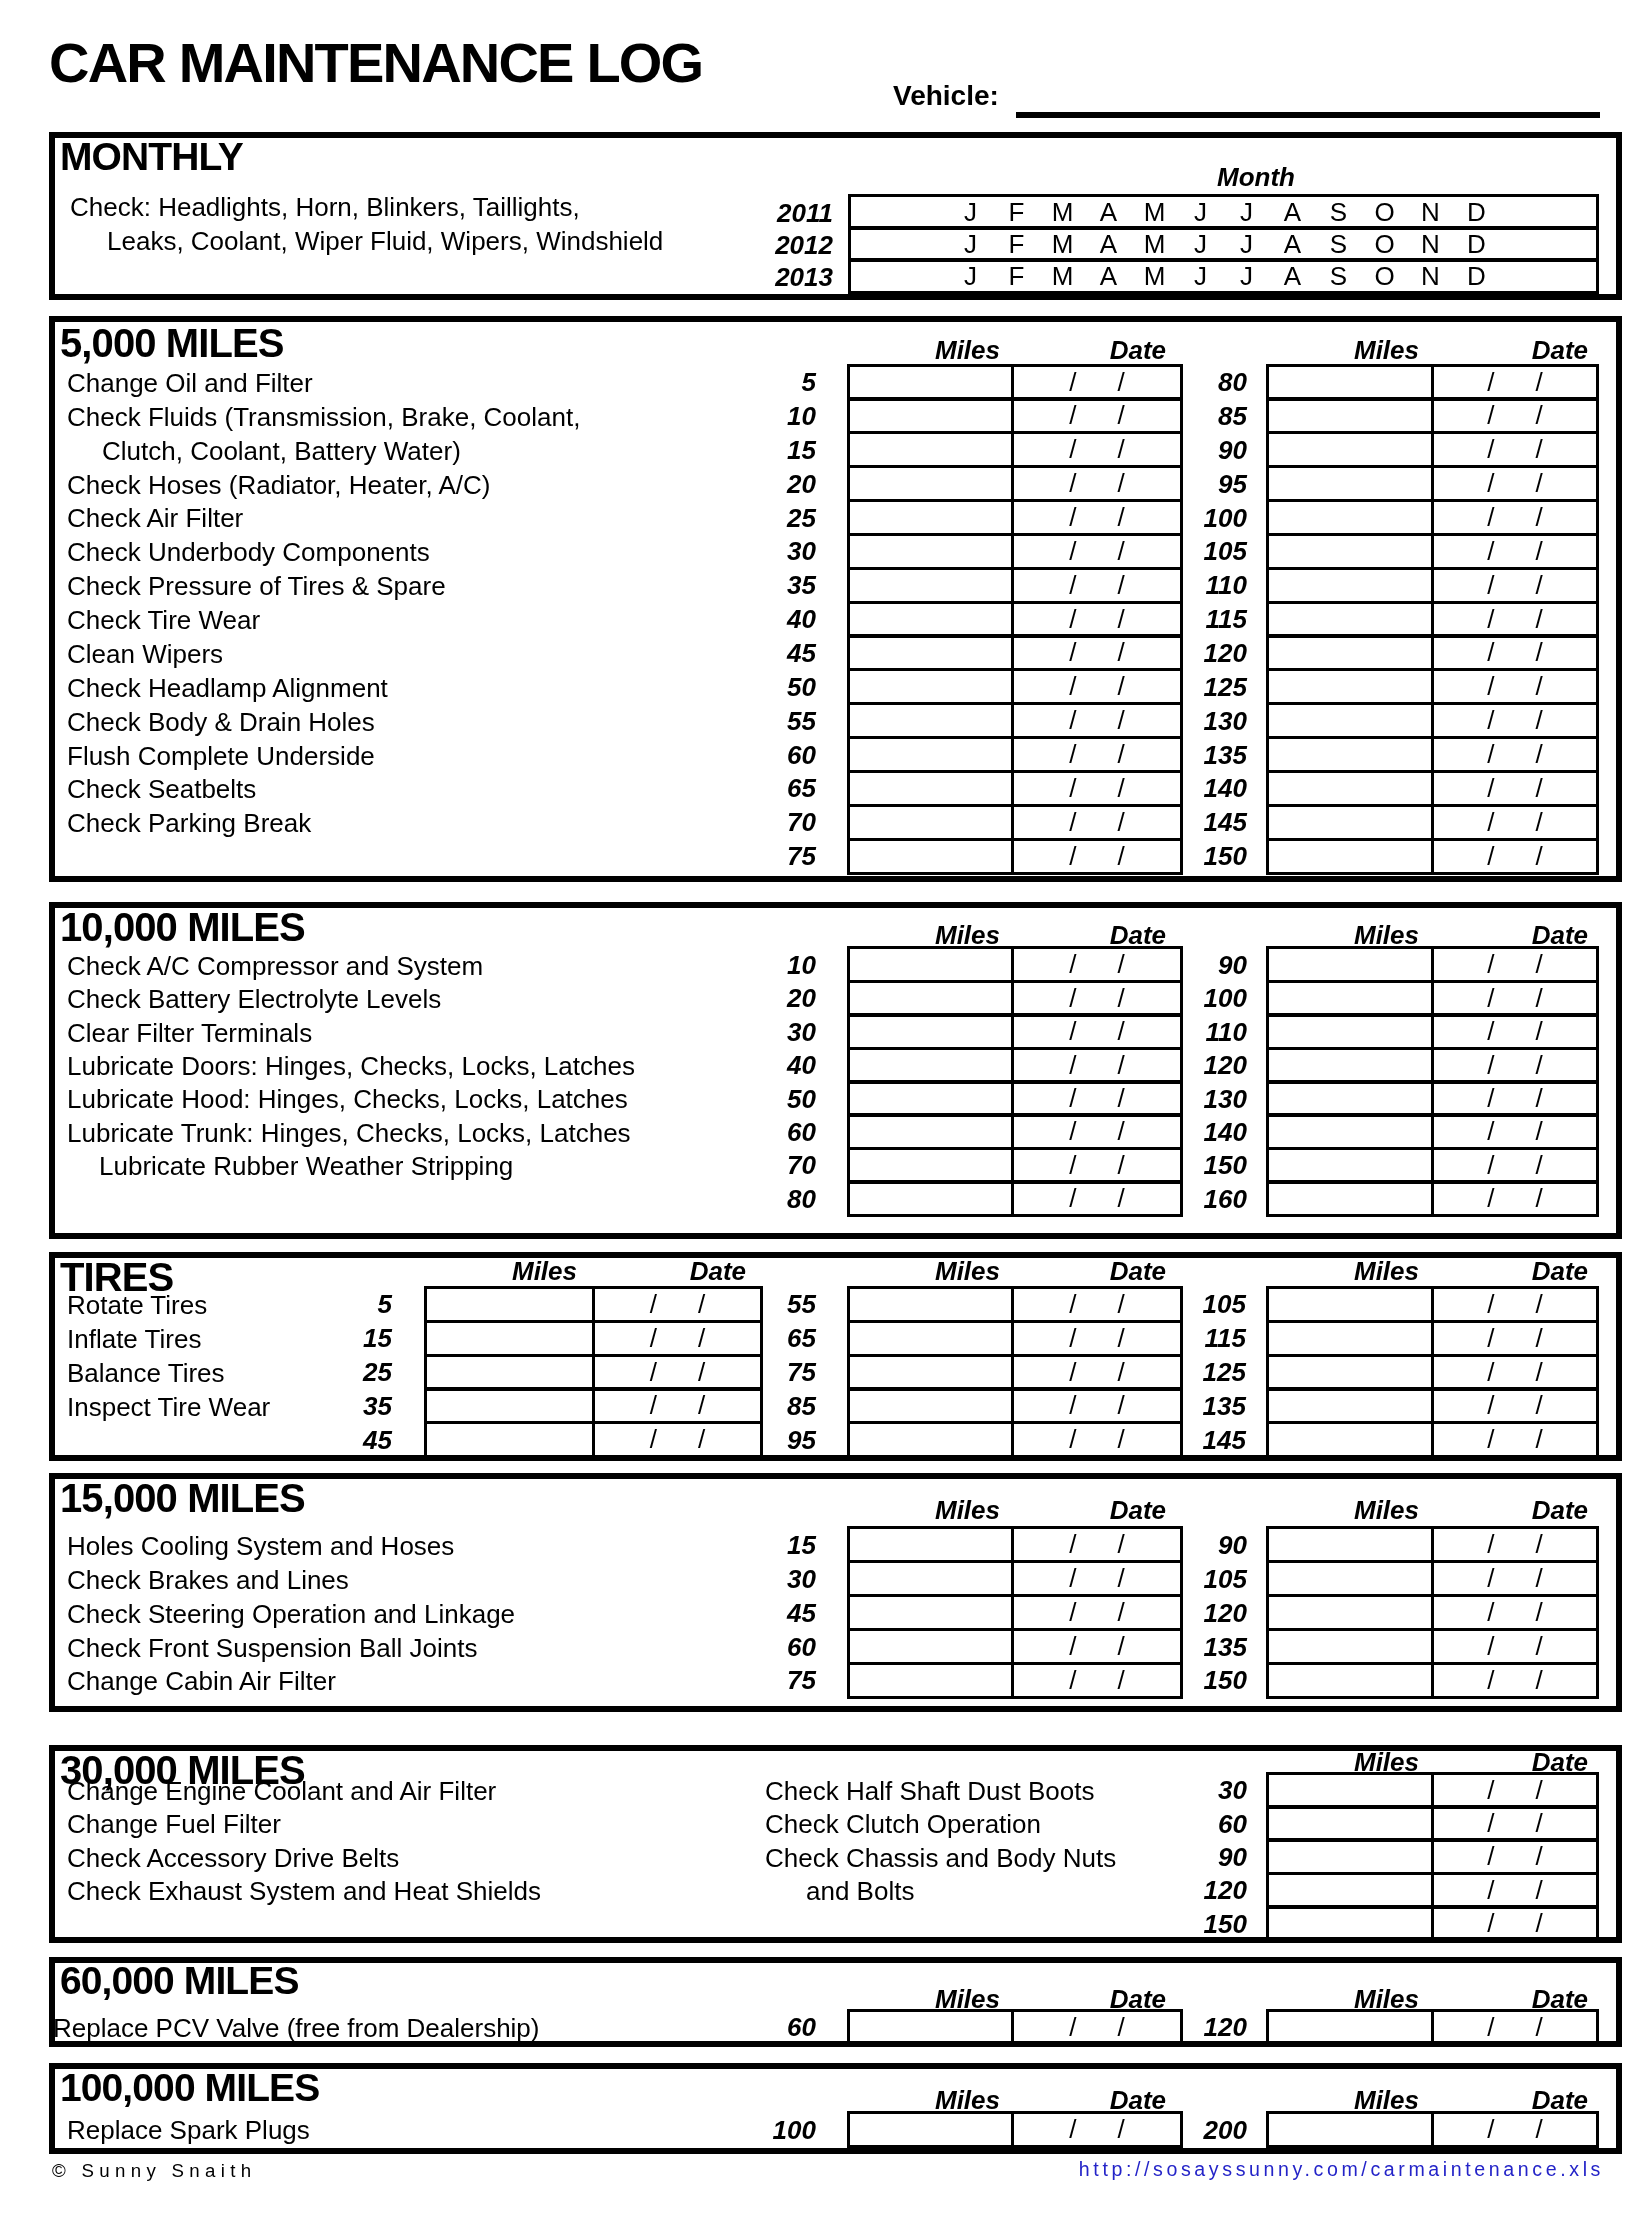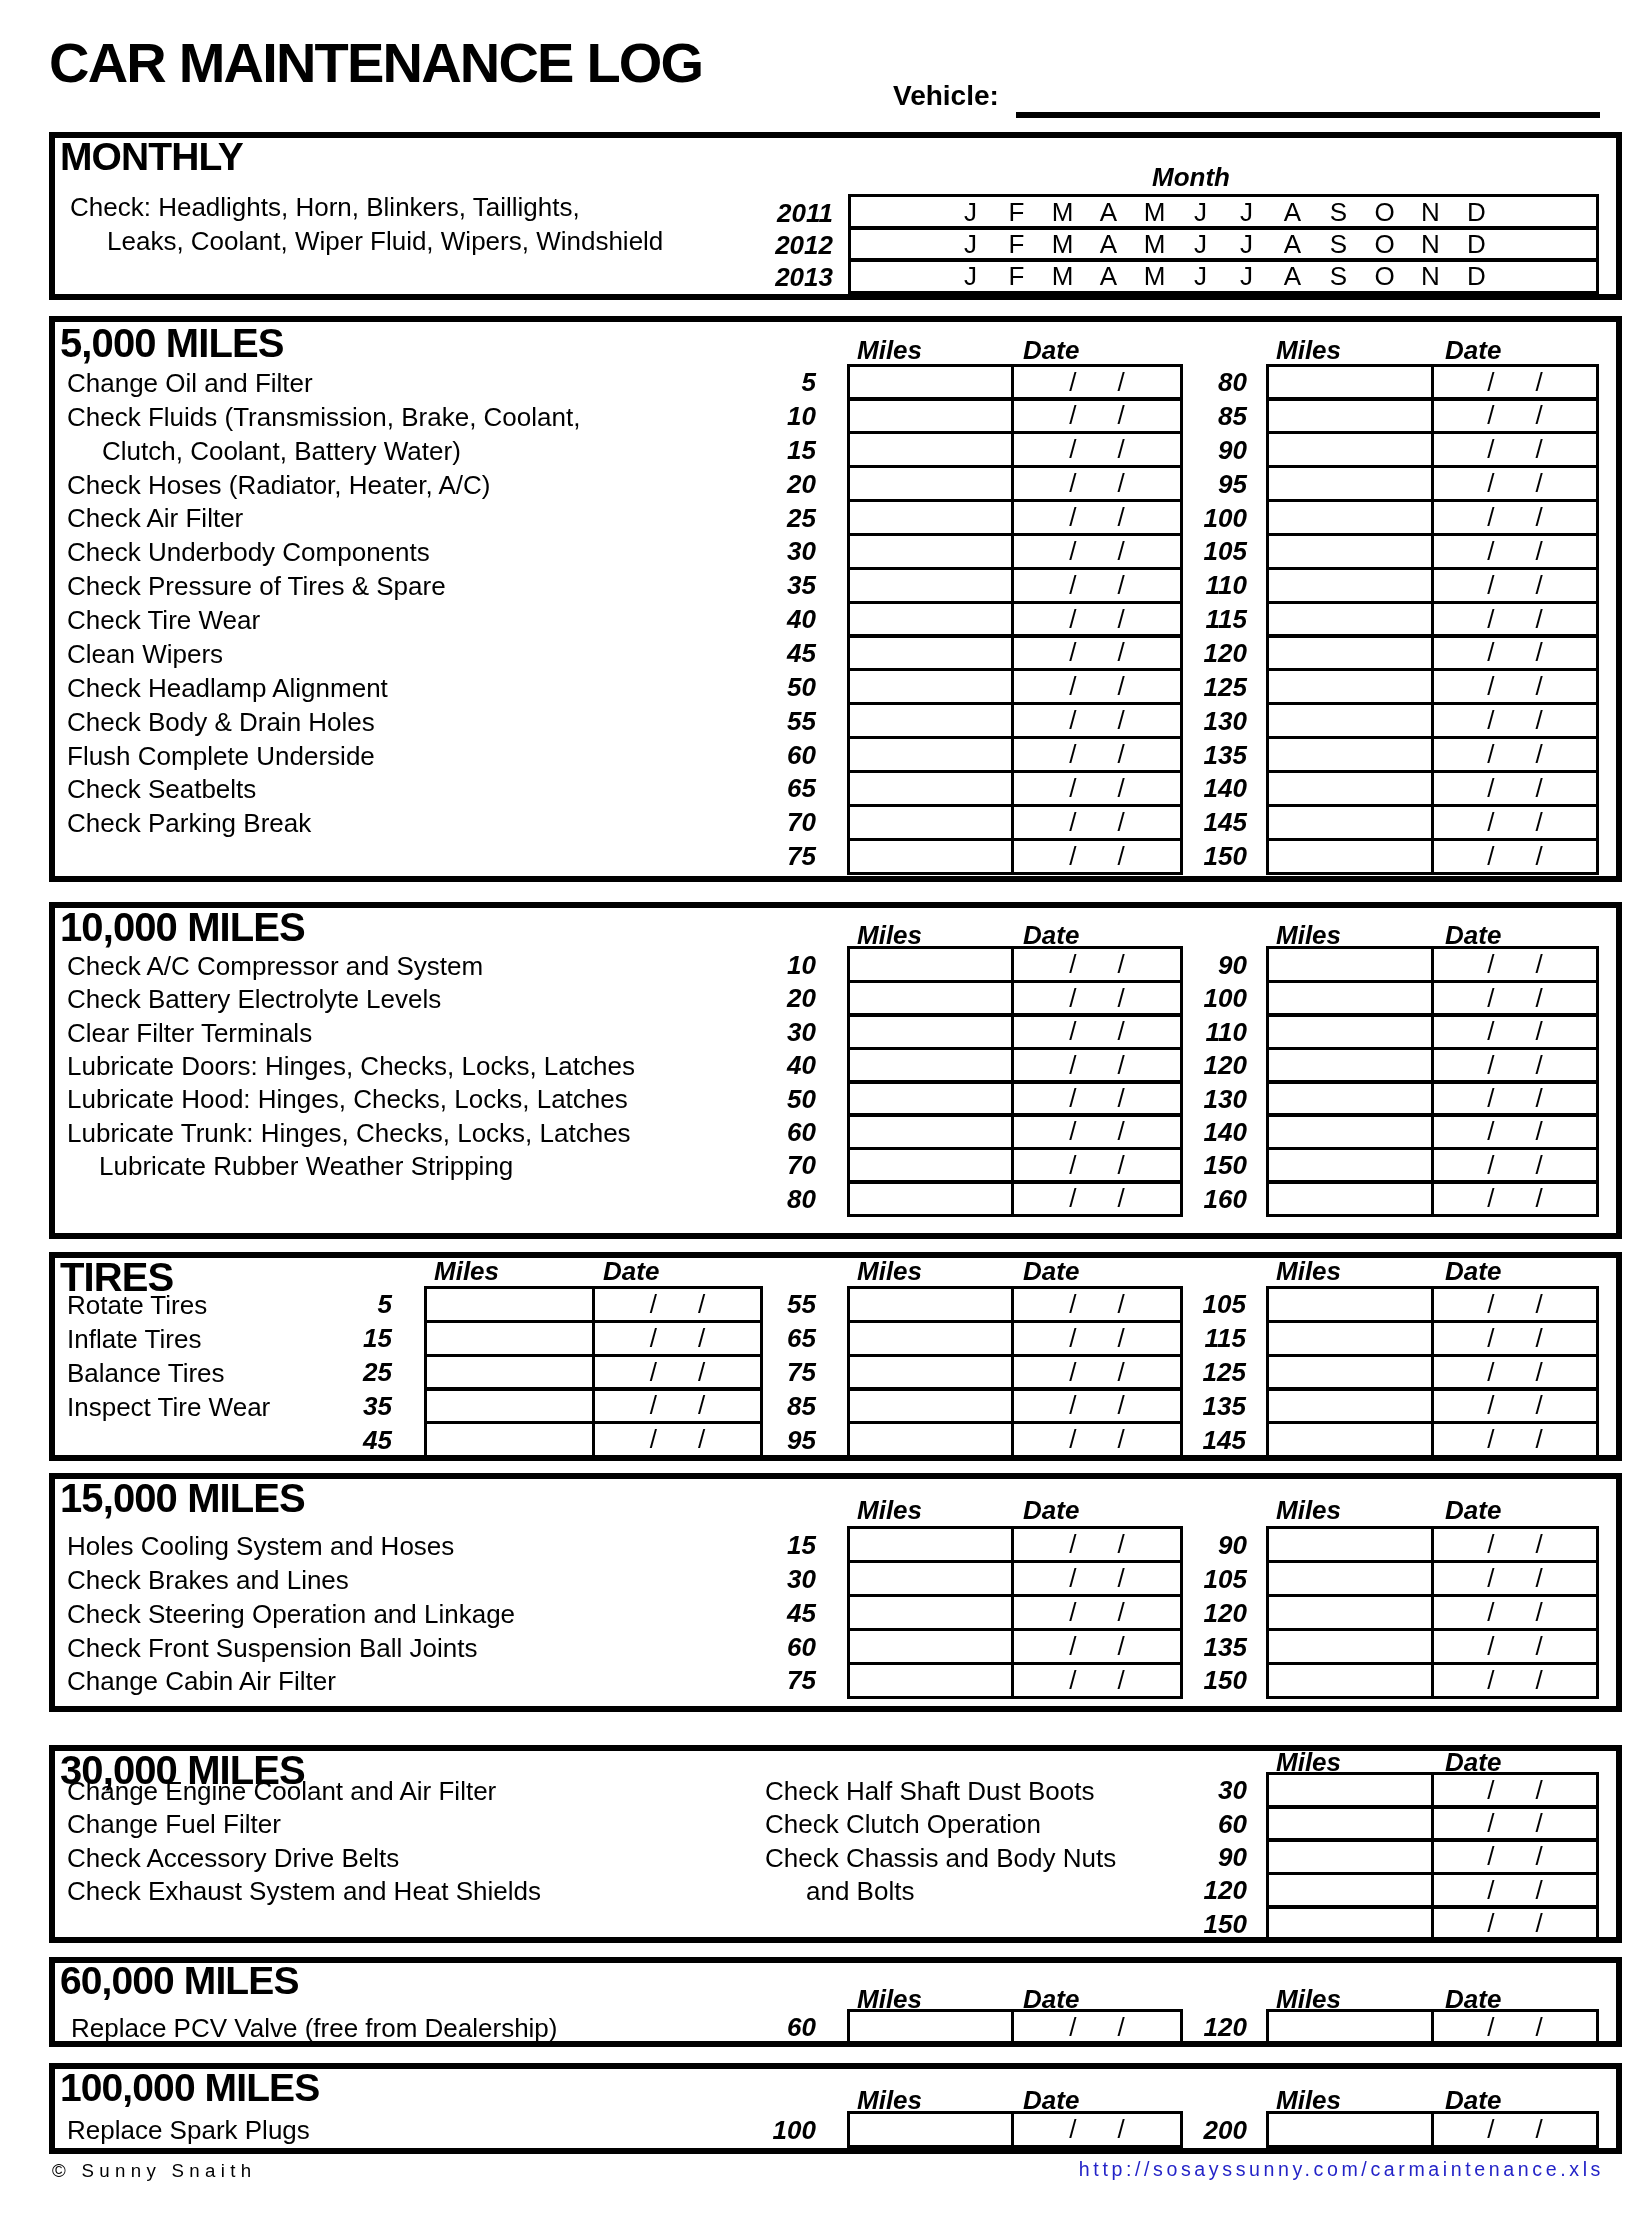--- a/index.html
+++ b/index.html
@@ -6,21 +6,21 @@
   body{width:1650px;height:2228px;position:relative;overflow:hidden;background:#ffffff;
        font-family:"Liberation Sans", sans-serif;color:#000;}
   .abs{position:absolute;}
   .page-title{font-size:56px;font-weight:bold;letter-spacing:-1.8px;white-space:nowrap;}
   .vehicle-label{font-size:28px;font-weight:bold;}
   .vehicle-line{background:#000;height:6.2px;}
   .box{border:6.2px solid #000;box-sizing:border-box;}
   .t-title{font-size:40px;font-weight:bold;letter-spacing:-0.9px;white-space:nowrap;}
   .t-task{font-size:26px;white-space:nowrap;}
   .t-num{font-size:26px;font-weight:bold;font-style:italic;text-align:right;white-space:nowrap;}
-  .t-head{font-size:26px;font-weight:bold;font-style:italic;text-align:left;white-space:nowrap;}
+  .t-head{font-size:26px;font-weight:bold;font-style:italic;text-align:right;white-space:nowrap;}
   .cell{position:absolute;border:3.6px solid #000;box-sizing:border-box;}
   .date-cell{display:flex;align-items:center;justify-content:center;gap:41px;font-size:26px;}
   .month-row{position:absolute;border:3.6px solid #000;box-sizing:border-box;display:flex;
              align-items:center;justify-content:center;}
   .month-letter{display:inline-block;width:46px;text-align:center;font-size:26px;}
   .check-line{font-size:26px;white-space:nowrap;}
   .footer-copy{font-size:18.7px;letter-spacing:5.3px;white-space:nowrap;}
   .footer-url{font-size:19.6px;letter-spacing:3.6px;white-space:nowrap;color:#2424c8;}
 </style>
 </head>
@@ -422,21 +422,21 @@
 <div class="abs cell" style="left: 1266px; width: 168px; top: 1662px; height: 37px;"></div>
 <div class="abs cell date-cell" style="left: 1431px; width: 168px; top: 1662px; height: 37px;">
     <span>/</span>
     <span>/</span>
   </div>
 <div class="abs t-title" style="left: 60px; top: 1959px; font-size: 39px;">60,000 MILES</div>
 <div class="abs t-head" style="left: 857px; width: 143px; top: 1984px;">Miles</div>
 <div class="abs t-head" style="left: 1023px; width: 143px; top: 1984px;">Date</div>
 <div class="abs t-head" style="left: 1276px; width: 143px; top: 1984px;">Miles</div>
 <div class="abs t-head" style="left: 1445px; width: 143px; top: 1984px;">Date</div>
-<div class="abs t-task" style="left: 71px; top: 2013px;">Replace PCV Valve (free from Dealership)</div>
+<div class="abs t-task" style="left: 53px; top: 2013px;">Replace PCV Valve (free from Dealership)</div>
 <div class="abs t-num" style="left: 624px; width: 192px; top: 2012px;">60</div>
 <div class="abs cell" style="left: 847px; width: 167px; top: 2009px; height: 37px;"></div>
 <div class="abs cell date-cell" style="left: 1011px; width: 172px; top: 2009px; height: 37px;">
     <span>/</span>
     <span>/</span>
   </div>
 <div class="abs t-num" style="left: 1109px; width: 138px; top: 2012px;">120</div>
 <div class="abs cell" style="left: 1266px; width: 168px; top: 2009px; height: 37px;"></div>
 <div class="abs cell date-cell" style="left: 1431px; width: 168px; top: 2009px; height: 37px;">
     <span>/</span>

